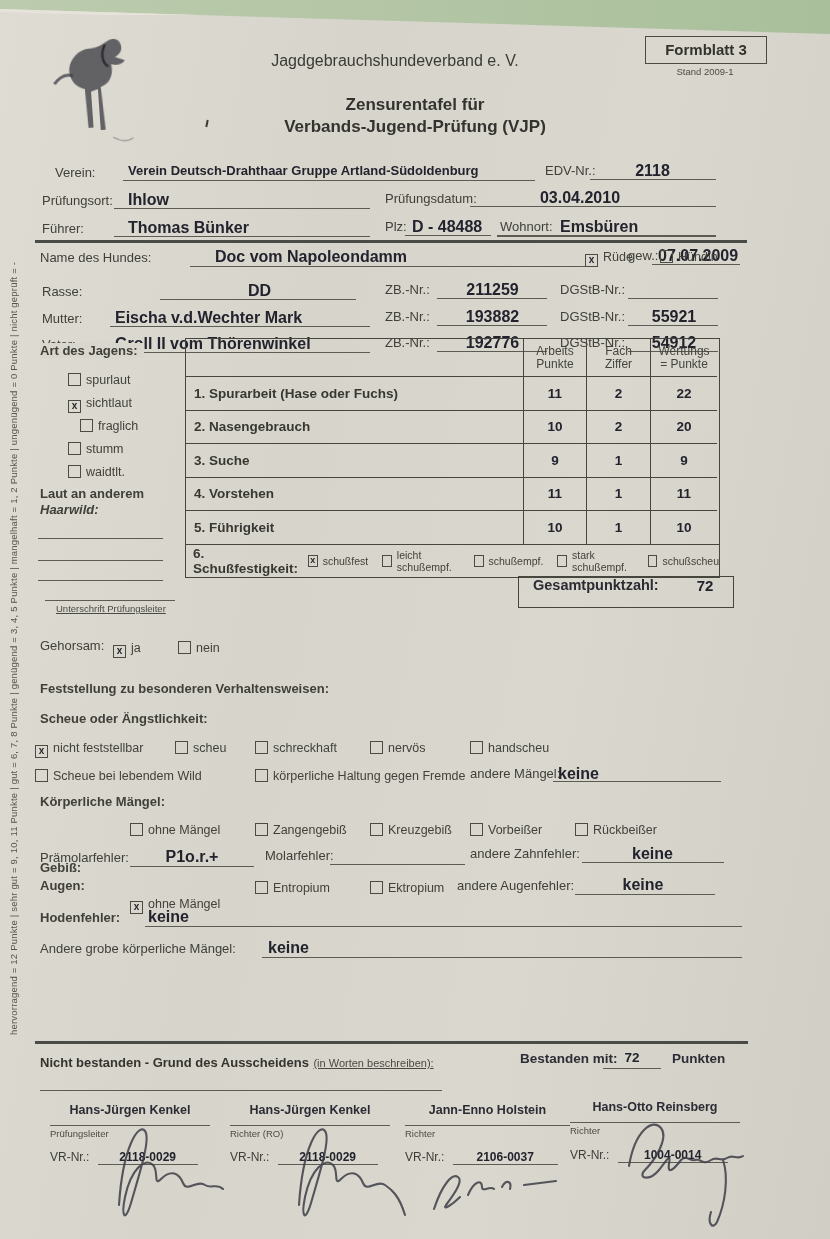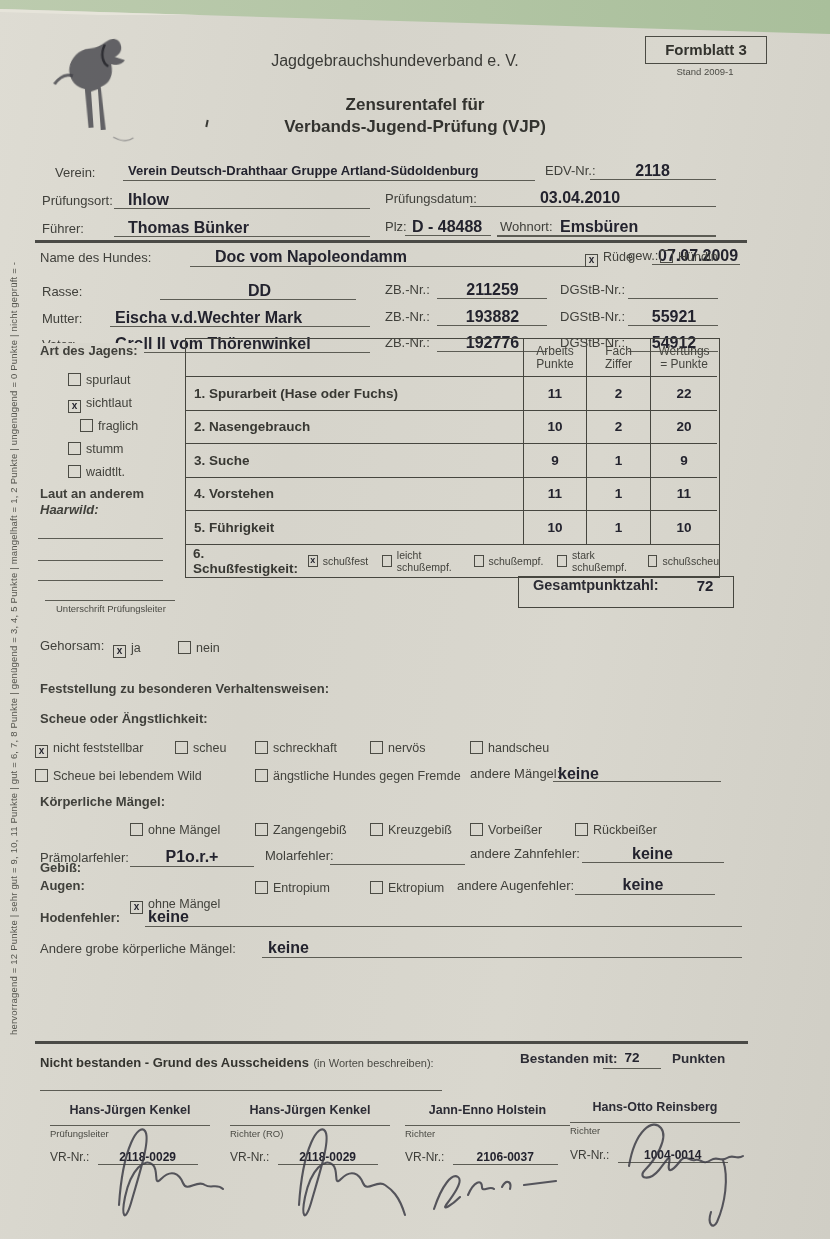--- a/index.html
+++ b/index.html
@@ -6,21 +6,21 @@
   body{width:830px;height:1239px;overflow:hidden;background:#d8d6cd;
        font-family:"Liberation Sans",sans-serif;color:#3c3c38;}
   .page{position:relative;width:830px;height:1239px;
         background:linear-gradient(100deg,#dedcd3 0%,#d6d4cb 35%,#d9d7ce 65%,#d0cec5 100%);}
   .band{position:absolute;left:0;top:0;width:830px;height:40px;background:linear-gradient(90deg,#bccbae,#a9bf9b);
         clip-path:polygon(0 0,100% 0,100% 34px,0 9px);}
   .paperedge{position:absolute;left:0;top:9px;width:830px;height:6px;background:#e6e4da;
         clip-path:polygon(0 0,100% 25px,100% 28px,0 3px);}
   .r{position:absolute;white-space:nowrap;}
   .lbl{font-size:13px;color:#40403b;}
-  .sm{font-size:10px;color:#4a4a44;}
+  .sm{font-size:10px;color:#4a4a44;text-decoration:underline;}
   .b{font-weight:bold;}
   .val{font-weight:bold;color:#23232e;}
   .ln{position:absolute;border-bottom:1px solid #5c5c54;height:0;}
   .thick{position:absolute;height:2.5px;background:#4a4a46;}
   .cb{width:13px;height:13px;border:1.5px solid #4b4b44;display:inline-block;box-sizing:border-box;
       font:700 10px/10px "Liberation Sans",sans-serif;text-align:center;color:#26262f;
       vertical-align:-2px;margin-right:5px;}
   .cb.s{width:12px;height:12px;font-size:9px;line-height:9px;}
   .cl{font-size:12.5px;color:#42423c;}
   .formbox{position:absolute;left:645px;top:36px;width:120px;height:26px;border:1.8px solid #4b4b44;
@@ -219,21 +219,21 @@
 
   <div class="r lbl b" style="left:40px;top:681px;">Feststellung zu besonderen Verhaltensweisen:</div>
   <div class="r lbl b" style="left:40px;top:711px;">Scheue oder Ängstlichkeit:</div>
   <div class="r" style="left:35px;top:738px;"><span class="cb">x</span><span class="cl">nicht feststellbar</span></div>
   <div class="r" style="left:175px;top:738px;"><span class="cb"></span><span class="cl">scheu</span></div>
   <div class="r" style="left:255px;top:738px;"><span class="cb"></span><span class="cl">schreckhaft</span></div>
   <div class="r" style="left:370px;top:738px;"><span class="cb"></span><span class="cl">nervös</span></div>
   <div class="r" style="left:470px;top:738px;"><span class="cb"></span><span class="cl">handscheu</span></div>
 
   <div class="r" style="left:35px;top:766px;"><span class="cb"></span><span class="cl">Scheue bei lebendem Wild</span></div>
-  <div class="r" style="left:255px;top:766px;"><span class="cb"></span><span class="cl">ängstliche Hundes gegen Fremde</span></div>
+  <div class="r" style="left:255px;top:766px;"><span class="cb"></span><span class="cl">körperliche Haltung gegen Fremde</span></div>
   <div class="r lbl" style="left:470px;top:766px;">andere Mängel:</div>
   <div class="r val" style="left:558px;top:765px;">keine</div>
   <div class="ln" style="left:553px;top:781px;width:168px;"></div>
 
   <div class="r lbl b" style="left:40px;top:794px;">Körperliche Mängel:</div>
   <div class="r lbl b" style="left:40px;top:820px;margin-top:40px;">Gebiß:</div>
   <div class="r" style="left:130px;top:820px;"><span class="cb"></span><span class="cl">ohne Mängel</span></div>
   <div class="r" style="left:255px;top:820px;"><span class="cb"></span><span class="cl">Zangengebiß</span></div>
   <div class="r" style="left:370px;top:820px;"><span class="cb"></span><span class="cl">Kreuzgebiß</span></div>
   <div class="r" style="left:470px;top:820px;"><span class="cb"></span><span class="cl">Vorbeißer</span></div>

